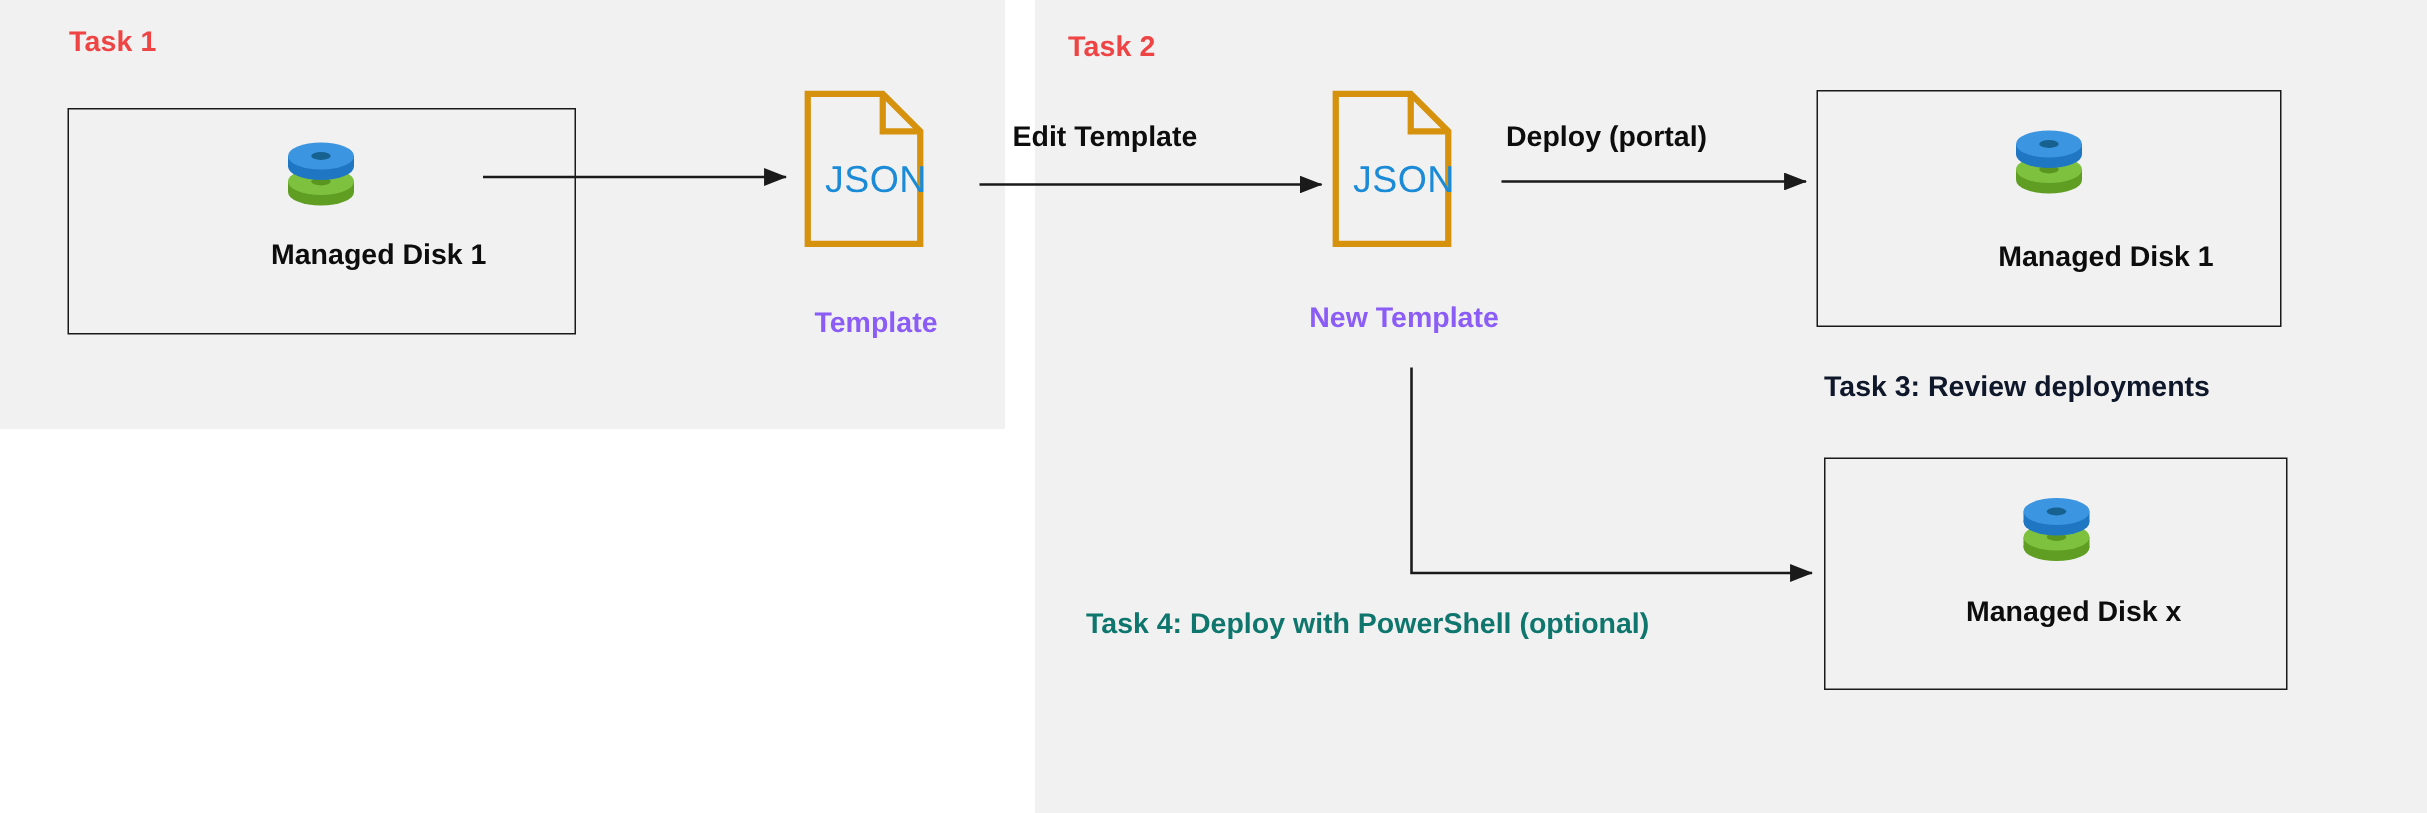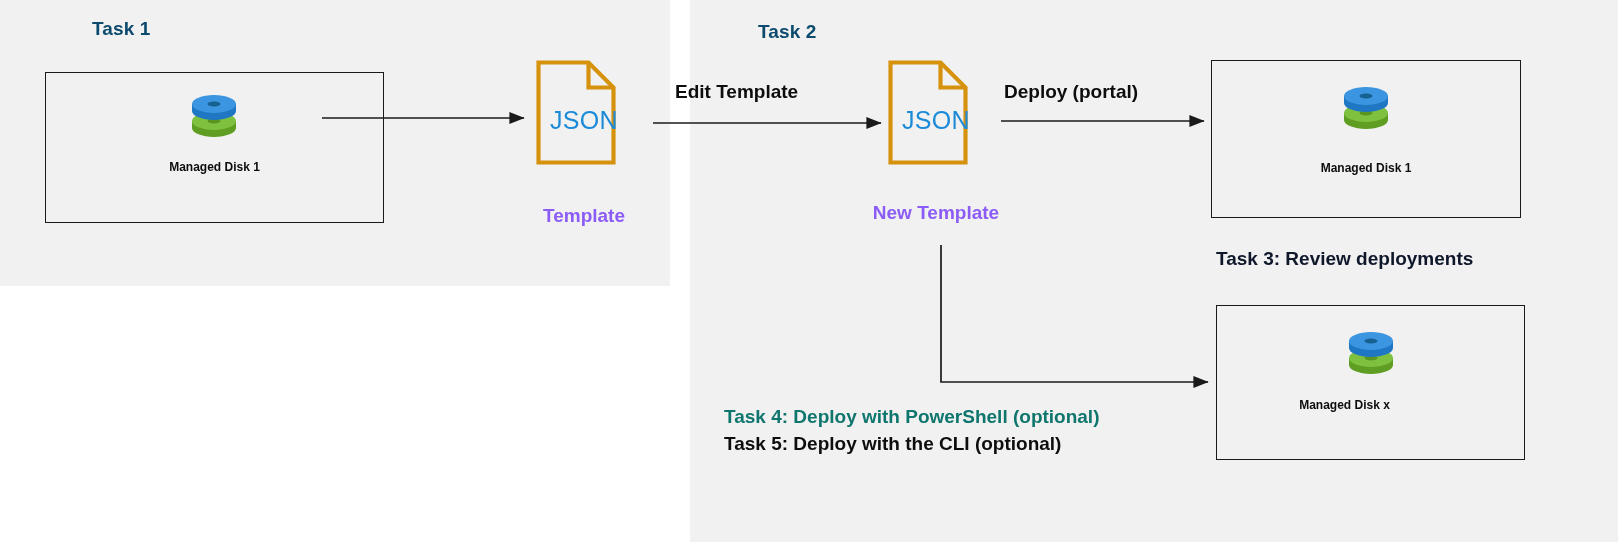--- a/index.html
+++ b/index.html
@@ -25,24 +25,23 @@
   }
   #panel-left  { left: 0px;   top: 0px; width: 670px; height: 286px; }
   #panel-right { left: 690px; top: 0px; width: 928px; height: 542px; }
 
   
   .task-heading {
     position: absolute;
     font-family: "Liberation Sans", sans-serif;
     font-size: 19px;
     font-weight: bold;
-    color: #0c4a6e;
+    color: #ef4444;
     white-space: nowrap;
     letter-spacing: 0.1px;
-    margin-left: 46px;
   }
   #task1-heading { left: 46px;  top: 18px; }
   #task2-heading { left: 712px; top: 21px; }
 
   
   .resource-box {
     position: absolute;
     border: 1.6px solid #1a1a1a;
     background: transparent;
     box-sizing: border-box;
@@ -57,25 +56,26 @@
     width: 56px;
     height: 52px;
   }
   #disk-icon-1 { left: 186px;  top: 90px; }
   #disk-icon-2 { left: 1338px; top: 82px; }
   #disk-icon-3 { left: 1343px; top: 327px; }
 
   .resource-label {
     position: absolute;
     font-family: "Liberation Sans", sans-serif;
-    font-size: 12px;
+    font-size: 19px;
     font-weight: bold;
     color: #0d0d0d;
     white-space: nowrap;
     text-align: center;
+    padding-left: 38px;
   }
   #label-disk1-left  { left: 45px;   top: 160px; width: 339px; }
   #label-disk1-right { left: 1211px; top: 161px; width: 310px; }
   #label-diskx       { left: 1216px; top: 398px; width: 257px; text-align: center; }
 
   
   .json-doc {
     position: absolute;
     width: 80px;
     height: 126px;
@@ -261,15 +261,14 @@
       <rect x="6" y="14" width="44" height="7" fill="#1f77c4"></rect>
       <ellipse cx="28" cy="14" rx="22" ry="9" fill="#3b95e0"></ellipse>
       <ellipse cx="28" cy="14" rx="6.5" ry="2.6" fill="#16618f"></ellipse>
     </svg>
   </div>
 
   <div class="resource-label" id="label-diskx">Managed Disk x</div>
 
   <div class="annotation" id="note-task4">Task 4: Deploy with PowerShell (optional)</div>
 
-  <div class="annotation" id="note-task5">Task 5: Deploy with the CLI (optional)</div>
 
 </div>
 
 </body></html>

